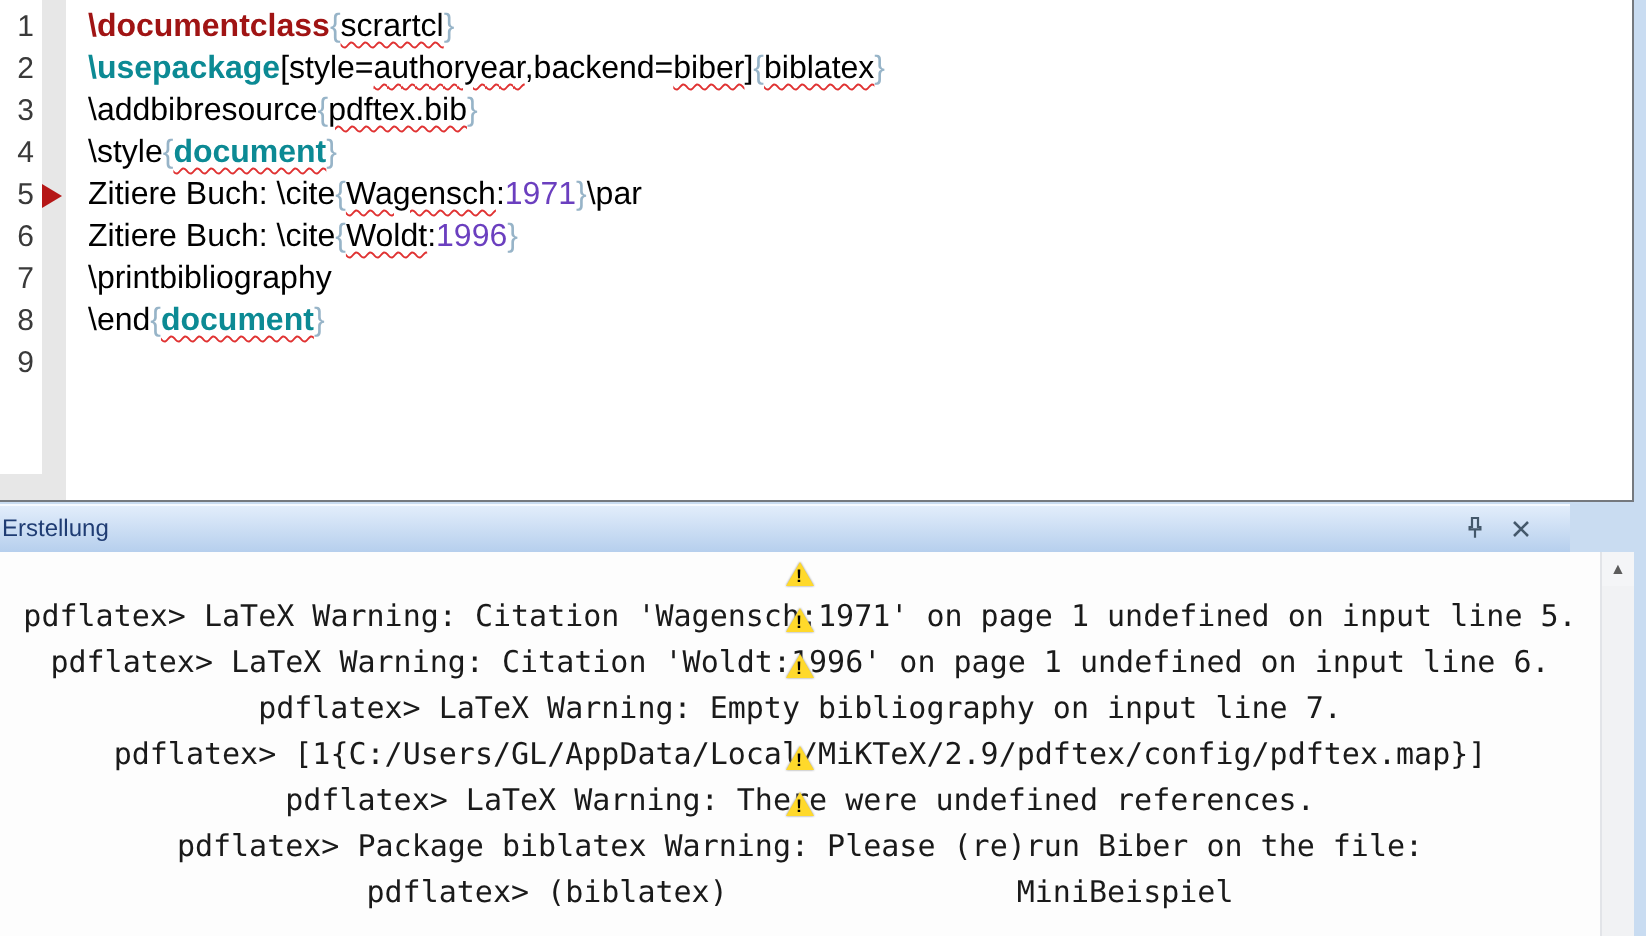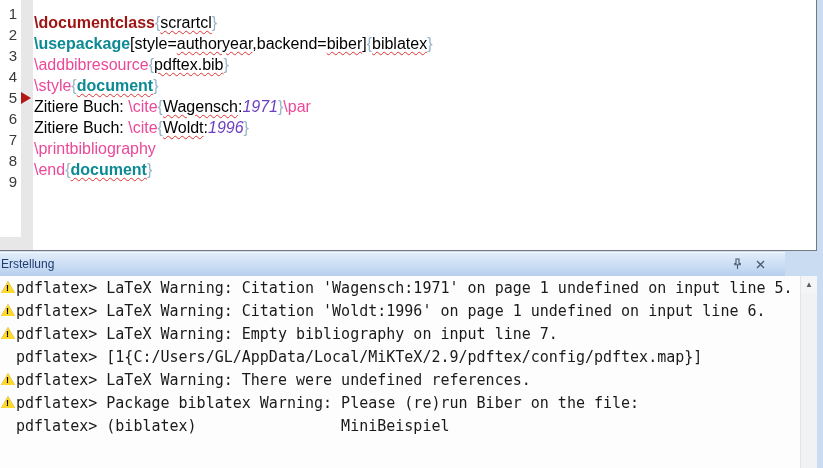--- a/index.html
+++ b/index.html
@@ -10,41 +10,41 @@
   .editor-pane{position:absolute;left:0;top:0;width:816px;height:250px;background:#ffffff;
                border-right:1px solid #75797e;border-bottom:1px solid #75797e;}
   .gutter-strip{position:absolute;left:21px;top:0;width:12px;height:250px;background:#e7e7e7;}
   .gutter-foot{position:absolute;left:0;top:237px;width:33px;height:13px;background:#e7e7e7;}
   .ed-lines{position:absolute;left:0;top:3px;width:100%;}
   .ed-line{display:flex;height:21px;line-height:21px;font-size:16px;white-space:pre;}
   .ln{width:17px;text-align:right;color:#3a3a3a;font-size:15px;flex:none;}
   .ed-margin{width:16px;flex:none;position:relative;}
   .marker{position:absolute;left:4px;top:5px;width:0;height:0;
           border-left:10px solid #b51717;border-top:6px solid transparent;border-bottom:6px solid transparent;}
-  .code{padding-left:1px;color:#000;margin-top:9px;}
+  .code{padding-left:11px;color:#000;}
   .tk-cls{color:#a01414;font-weight:bold;}
   .tk-kw{color:#0c8a94;font-weight:bold;}
-  .tk-cmd{color:#ec4899;}
+  .tk-cmd{color:#000000;}
   .tk-brace{color:#97b4c8;}
-  .tk-num{color:#6b3fbf;font-style:italic;}
+  .tk-num{color:#6b3fbf;}
   .tk-txt{color:#000;}
   .sp{text-decoration-line:underline;text-decoration-style:wavy;text-decoration-color:#e03232;
       text-decoration-thickness:1px;text-underline-offset:2px;}
 
   
   .panel-header{position:absolute;left:0;top:252px;width:785px;height:24px;box-sizing:border-box;
                 background:linear-gradient(#e2edfb,#b6cfed);border-top:1px solid #f6faff;
                 color:#1f3c73;font-size:12px;line-height:23px;}
   .panel-title{position:absolute;left:1px;top:0;}
   .panel-btns{position:absolute;right:18px;top:4px;display:flex;gap:9px;}
   .pbtn{width:14px;height:14px;display:flex;align-items:center;justify-content:center;cursor:default;}
 
   .log-area{position:absolute;left:0;top:276px;width:800px;height:192px;background:#fdfdfd;overflow:hidden;}
   .log-line{display:flex;align-items:center;height:23px;white-space:pre;
-            font-family:"DejaVu Sans Mono","Liberation Mono",monospace;font-size:15px;color:#1a1a1a;}
+            font-family:"DejaVu Sans Mono","Liberation Mono",monospace;font-size:15px;color:#1a1a1a;flex-direction:column;}
   .icon-cell{width:16px;flex:none;position:relative;height:23px;}
   .warn-tri{position:absolute;left:1px;top:5px;width:0;height:0;
             border-left:7px solid transparent;border-right:7px solid transparent;
             border-bottom:12px solid #ffd92b;filter:drop-shadow(0 0 0.5px #8a8a8a);}
   .warn-tri::after{content:"!";position:absolute;left:-2px;top:2px;width:4px;
                    font:bold 9px/11px "Liberation Sans",sans-serif;color:#000;}
 
   .v-scrollbar{position:absolute;left:800px;top:276px;width:17px;height:192px;
                background:#f1f2f4;border-left:1px solid #e2e4e8;box-sizing:border-box;}
   .sb-up{height:17px;display:flex;align-items:center;justify-content:center;

